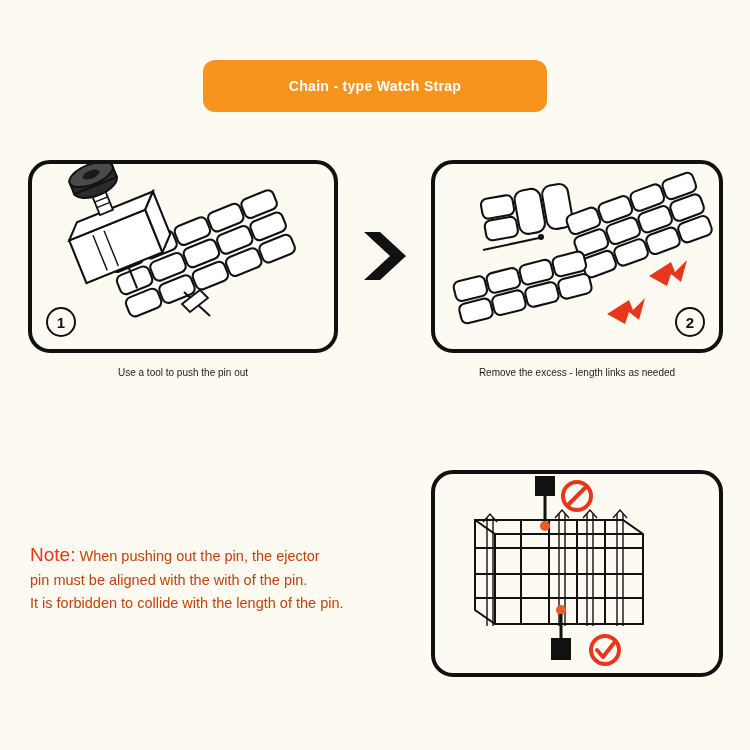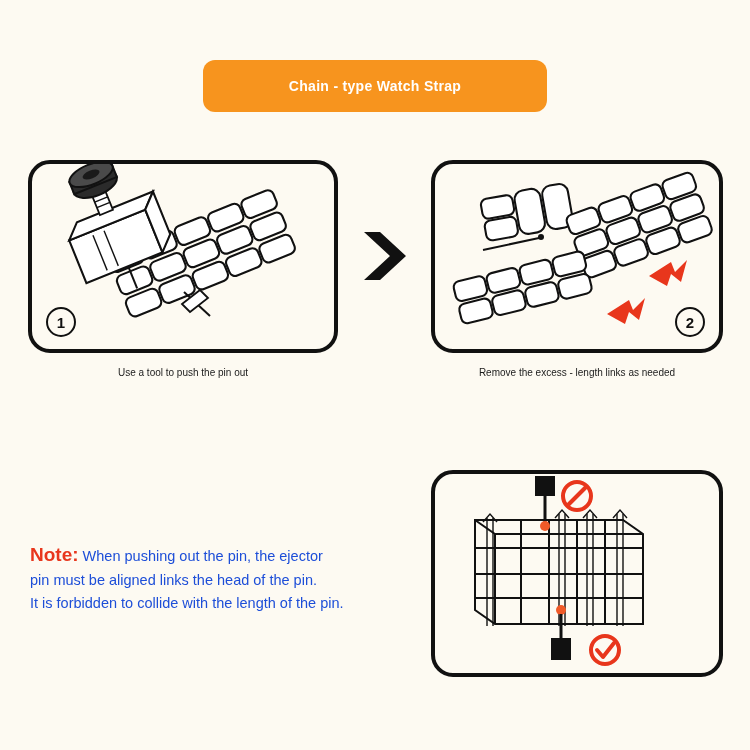--- a/index.html
+++ b/index.html
@@ -91,25 +91,25 @@
     position: absolute;
     left: 30px;
     top: 540px;
     width: 380px;
     color: #e8361c;
     font-size: 14.5px;
     line-height: 1.55;
   }
   #note .note-label {
     font-size: 19px;
-    font-weight: bold;
+    font-weight: normal;
     color: #e8361c;
   }
   #note .note-body {
-    color: #1d4ed8;
+    color: #c2410c;
   }
 
   svg { display: block; }
   .lk { fill: #ffffff; stroke: #111111; stroke-width: 2.1; }
   .lk2 { fill: #ffffff; stroke: #111111; stroke-width: 1.8; }
   .ln { stroke: #111111; stroke-width: 2; fill: none; }
   .thin { stroke: #111111; stroke-width: 1.4; fill: none; }
 </style>
 </head>
 <body>
@@ -224,21 +224,21 @@
       </g>
     </svg>
     <div class="panel-number" id="num2">2</div>
   </div>
 
   <div class="caption" id="cap2">Remove the excess - length links as needed</div>
 
   <div id="note">
     <span class="note-label">Note:</span>
     <span class="note-body">When pushing out the pin, the ejector</span><br>
-    <span class="note-body">pin must be aligned links the head of the pin.</span><br>
+    <span class="note-body">pin must be aligned with the with of the pin.</span><br>
     <span class="note-body">It is forbidden to collide with the length of the pin.</span>
   </div>
 
   <div class="panel" id="panel3">
     <svg width="284" height="199" viewBox="0 0 284 199">
 
       <g>
         <path class="ln" d="M40 46 L188 46 L208 60 L208 150 L60 150 L40 136 Z" fill="#fdfaf2"></path>
         <path class="ln" d="M40 46 L60 60 L208 60"></path>
         <path class="ln" d="M60 60 L60 150"></path>

